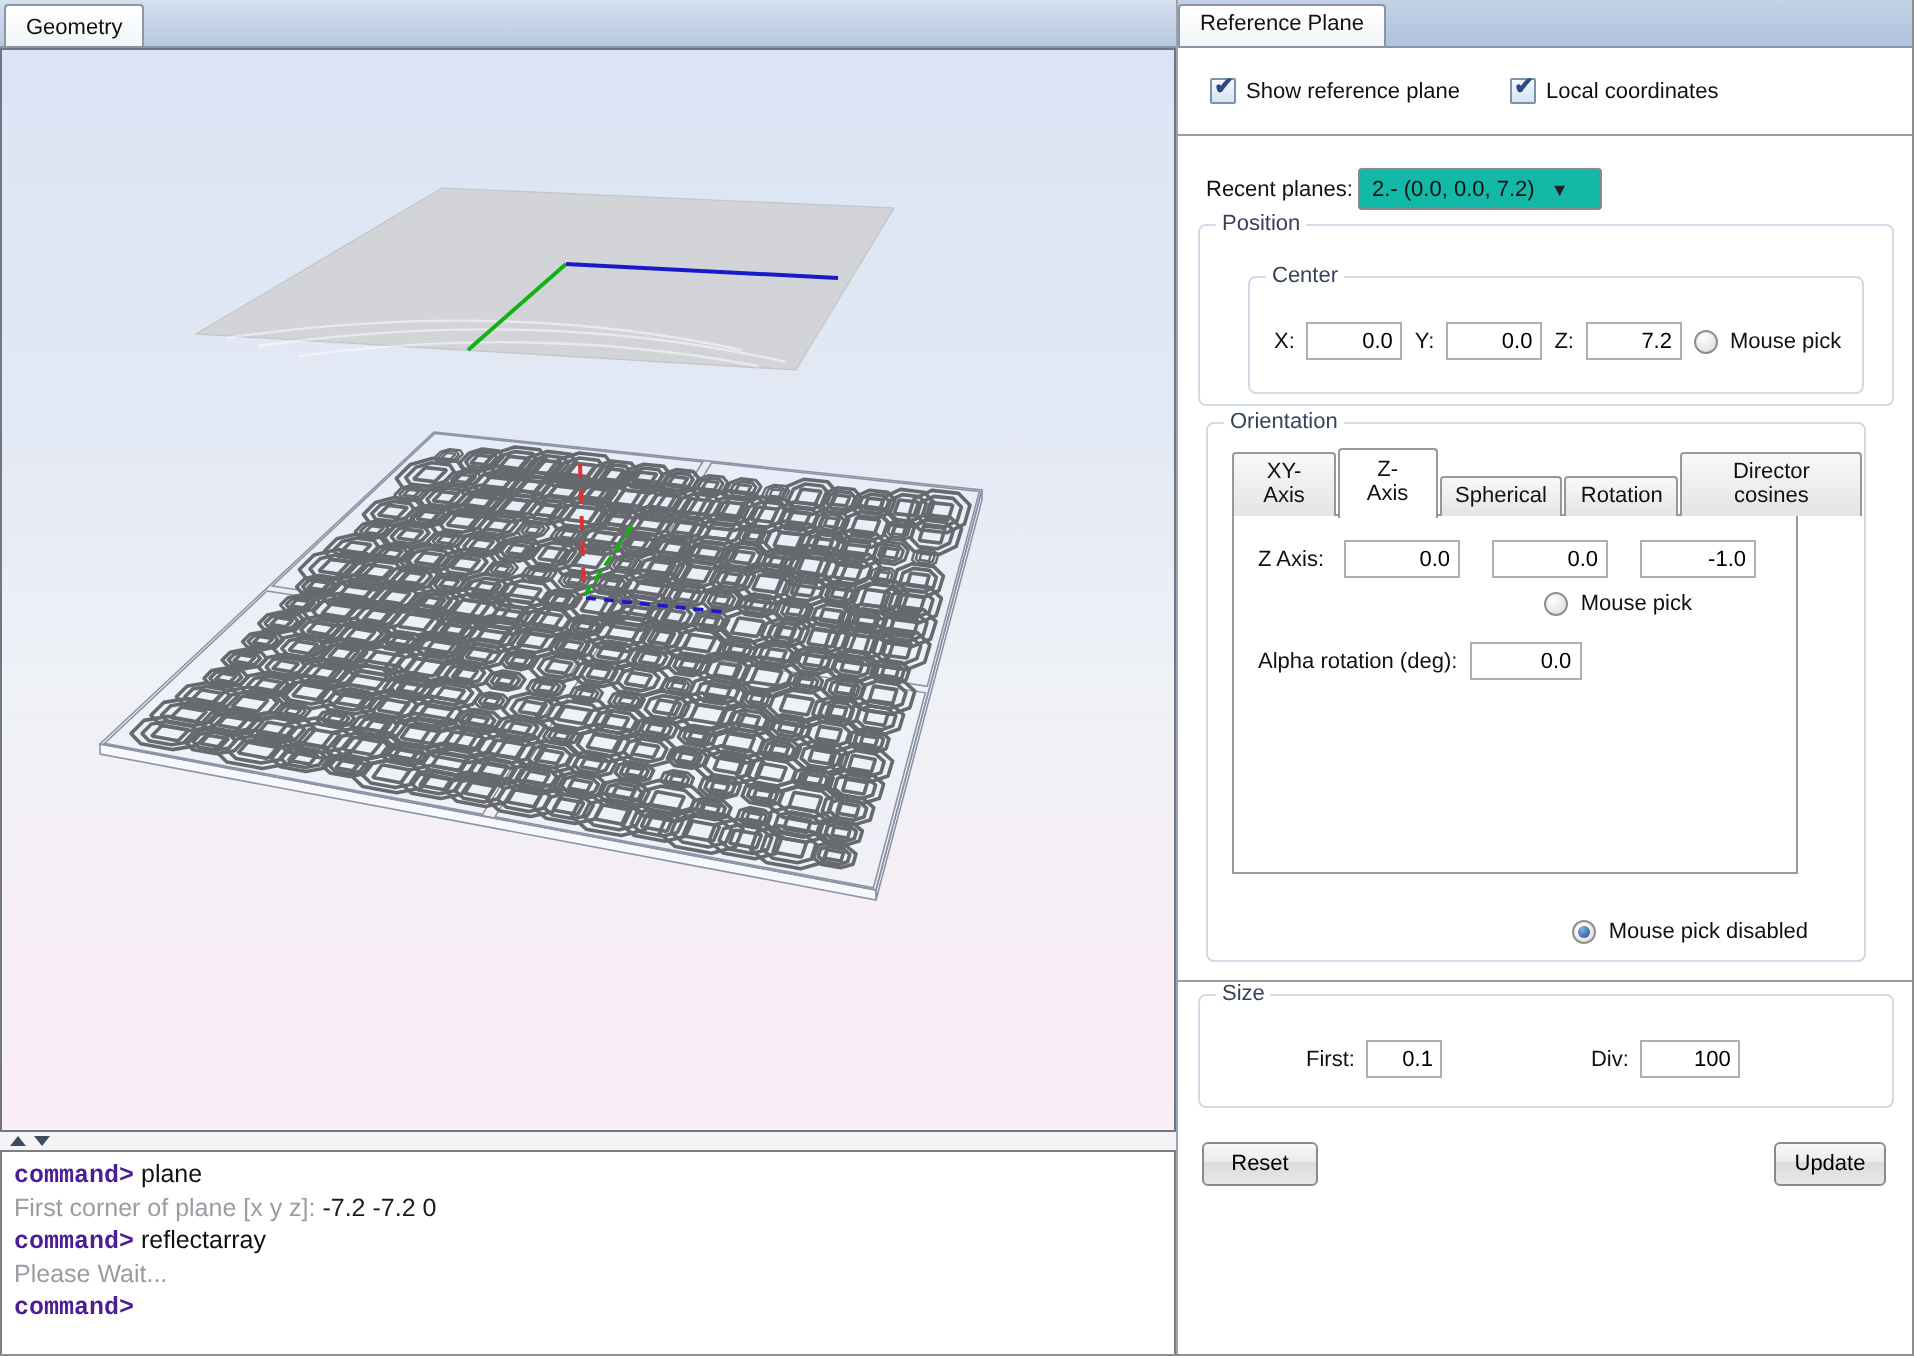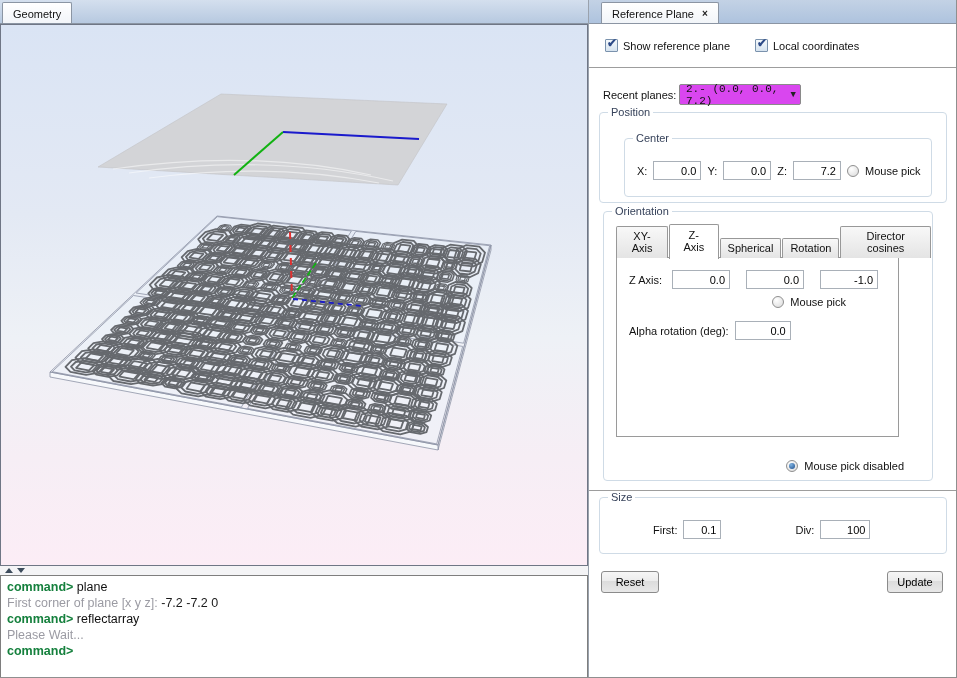--- a/index.html
+++ b/index.html
@@ -19,43 +19,43 @@
   .viewport{position:absolute;left:0;top:24px;width:588px;height:542px;
     border:1px solid #6f7685;
     background:linear-gradient(180deg,#dae4f4 0%,#e3e9f4 35%,#eef1f6 58%,#f6eef5 80%,#fcedf6 100%);}
   .viewport svg{display:block;width:100%;height:100%;}
   .splitter{position:absolute;left:0;top:566px;width:588px;height:9px;background:#f4f4f6;
     display:flex;align-items:center;gap:4px;padding-left:5px;}
   .tri-up{width:0;height:0;border-left:4px solid transparent;border-right:4px solid transparent;border-bottom:5px solid #3d4c5c;}
   .tri-down{width:0;height:0;border-left:4px solid transparent;border-right:4px solid transparent;border-top:5px solid #3d4c5c;}
   .console{position:absolute;left:0;top:575px;width:588px;height:103px;background:#fff;
     border:1px solid #7e7e7e;padding:3px 6px;font-size:12.5px;line-height:16px;overflow:hidden;}
-  .console .cmd{color:#15803d;font-weight:700;}
+  .console .cmd{color:#4c1d95;font-weight:700;font-family:Liberation Mono, monospace;}
   .console .typed{color:#101010;}
   .console .info{color:#9b9ba3;}
   .console .val{color:#1a1a1a;}
   
   .right-pane{position:absolute;left:588px;top:0;width:369px;height:678px;border-left:1px solid #9aa2ad;background:#fff;}
   .right-pane .tabbar{background:linear-gradient(#c3d2e5,#aec3de);}
-  .right-pane .tab{margin-left:12px;}
+  .right-pane .tab{margin-left:0;flex-direction:column;}
   .tab-close{font-size:10px;font-weight:700;color:#222;line-height:10px;}
   .panel-body{position:absolute;left:0;top:24px;right:0;bottom:0;background:#fff;}
   .hsep{position:absolute;left:0;right:0;height:1px;background:#9d9d9d;}
   
   .cbwrap{position:absolute;display:flex;align-items:center;gap:5px;}
   .cb{width:13px;height:13px;border:1px solid #7a92ad;background:linear-gradient(#f5f9fc,#d6e3ef);position:relative;border-radius:1px;}
   .cb .mark{position:absolute;left:1px;top:-4px;font-size:12px;font-weight:700;color:#2d4a87;}
   
   .radio{width:12px;height:12px;border-radius:50%;border:1px solid #8f8f8f;
     background:radial-gradient(circle at 35% 30%,#ffffff,#d9d9d9);display:flex;align-items:center;justify-content:center;flex:0 0 auto;}
   .radio .dot{width:6px;height:6px;border-radius:50%;background:radial-gradient(circle at 35% 30%,#7fb2e0,#1c4d8c);display:none;}
   .radio.checked .dot{display:block;}
   
-  .combo{position:absolute;height:21px;border:1px solid #8a8a8a;border-radius:2px;background:#d946ef;
-    display:flex;align-items:center;padding:0 4px 0 6px;font-family:Liberation Mono, monospace;}
+  .combo{position:absolute;height:21px;border:1px solid #8a8a8a;border-radius:2px;background:#14b8a6;
+    display:flex;align-items:center;padding:0 4px 0 6px;}
   .combo .arrow{font-size:9px;color:#222;margin-left:8px;}
   
   .grp{position:absolute;border:1px solid #cfdbe6;border-radius:4px;}
   .grp>.legend{position:absolute;top:-7px;left:8px;background:#fff;padding:0 3px;color:#36425a;}
   
   .tin{height:19px;border:1px solid #a9b0b8;background:#fff;text-align:right;padding:0 4px;
     font-family:"Liberation Sans",sans-serif;font-size:11px;color:#000;}
   
   .otabs{position:absolute;left:12px;top:23px;display:flex;align-items:flex-end;height:23px;z-index:2;}
   .otab{border:1px solid #989898;border-bottom:none;background:linear-gradient(#f8f8f8,#e4e4e4);

